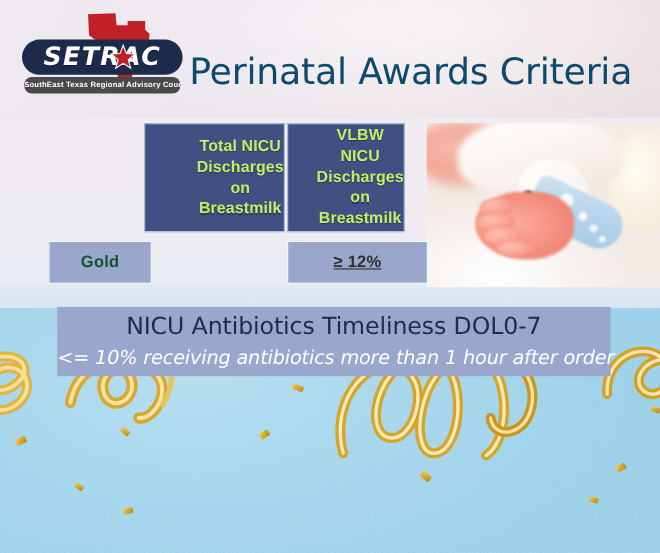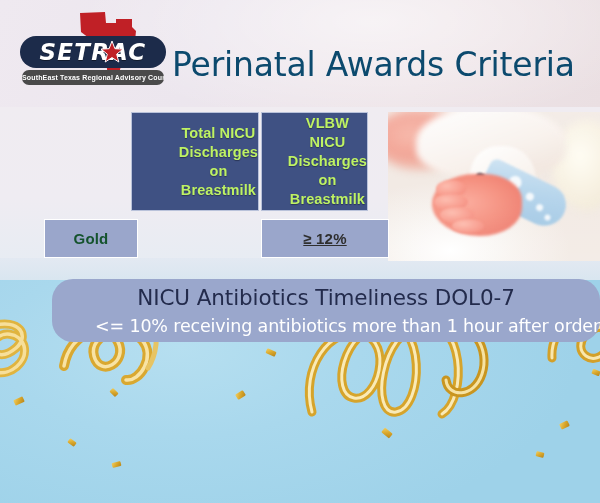--- a/index.html
+++ b/index.html
@@ -298,44 +298,44 @@
     position: absolute;
     background: linear-gradient(135deg,#f2cf62 0%,#d9a72b 50%,#b8851a 100%);
     border-radius: 1px;
   }
 
   
   .callout {
     position: absolute;
     left: 52px;
     top: 279px;
-    width: 548px;
+    width: 503px;
     height: 63px;
     background: #9aa7cc;
     box-sizing: border-box;
     padding-top: 4px;
-    border-radius: 21px;
   }
   .callout-line1 {
     color: #232b4c;
     font-size: 21.5px;
     line-height: 30px;
     text-align: center;
     letter-spacing: -0.1px;
     white-space: nowrap;
     font-family: "DejaVu Sans", sans-serif;
   }
   .callout-line2 {
     color: #ffffff;
     font-size: 17.5px;
     line-height: 26px;
     text-align: right;
     letter-spacing: -0.15px;
     white-space: nowrap;
     font-family: "DejaVu Sans", sans-serif;
+    font-style: italic;
   }
 </style>
 </head>
 <body>
 
 <div id="poster">
 
   <div class="header-band">
     <div class="header-sheen"></div>
   </div>

